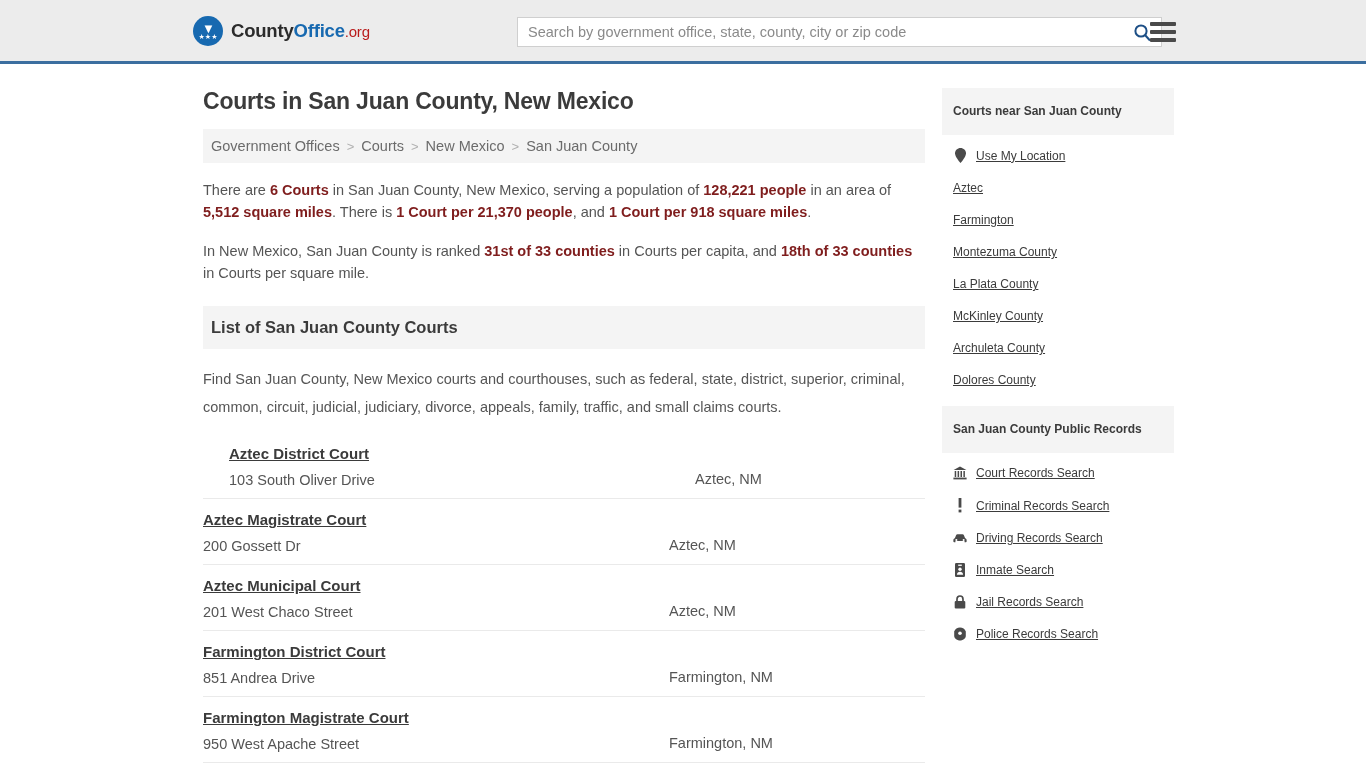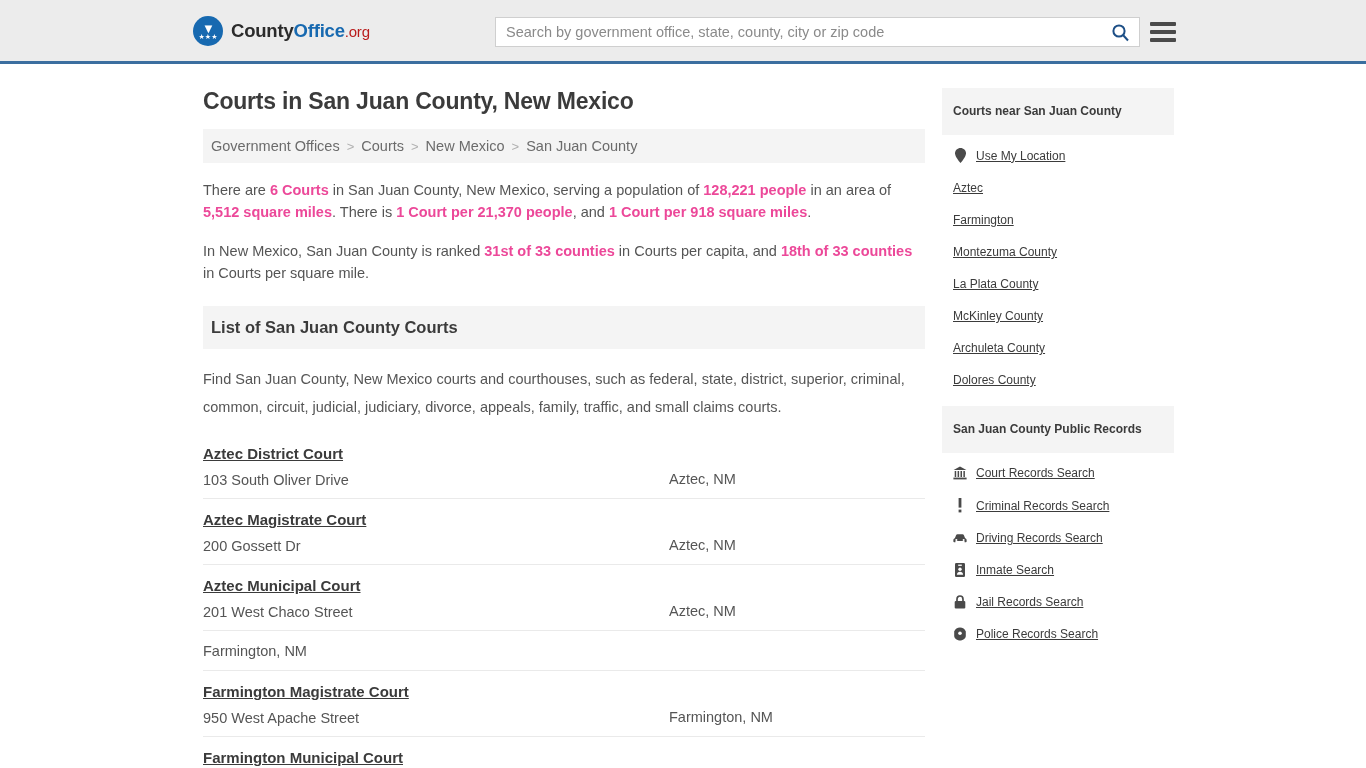--- a/index.html
+++ b/index.html
@@ -58,21 +58,21 @@
     color: #2b2b2b;
     white-space: nowrap;
     letter-spacing: -0.2px;
   }
   .brand-text .accent { color: #1769b0; font-weight: bold; }
   .brand-text .b1 { font-weight: bold; }
   .brand-text .tld { color: #b91c1c; font-size: 15px; }
 
   .search-wrap {
     position: absolute;
-    left: 495px;
+    left: 517px;
     top: 17px;
     width: 645px;
     height: 30px;
     display: flex;
     align-items: center;
     background: #ffffff;
     border: 1px solid #cfcfcf;
   }
   .search-input {
     flex: 1;
@@ -158,21 +158,21 @@
     font-size: 13px;
   }
 
   .stats {
     font-size: 14.5px;
     color: #555555;
     line-height: 22px;
     margin: 16px 0 0 0;
   }
   .stats + .stats { margin-top: 17px; }
-  .stats b { color: #ec4899; font-weight: bold; text-align: center; }
+  .stats b { color: #7f1d1d; font-weight: bold; text-align: center; }
 
   .section-head {
     background: #f4f4f4;
     padding: 12px 8px;
     font-size: 16.5px;
     font-weight: bold;
     color: #3b3b3b;
     margin-top: 22px;
   }
 
@@ -182,21 +182,21 @@
     line-height: 28px;
     margin: 16px 0 14px 0;
   }
 
   .court-row {
     border-top: 1px solid #eaeaea;
     padding: 12px 0 10px 0;
     display: flex;
     align-items: flex-start;
   }
-  .court-row:first-of-type { border-top: none; padding-top: 10px; }
+  .court-row:first-of-type { border-top: none; padding-top: 10px; margin-left: 26px; }
   .court-info { width: 466px; flex: none; }
   .court-name {
     display: inline-block;
     font-size: 15px;
     font-weight: bold;
     color: #3b3b3b;
     text-decoration: underline;
     cursor: pointer;
     margin-bottom: 10px;
   }
@@ -303,20 +303,21 @@
         </div>
         <div class="court-row">
           <div class="court-info"><a class="court-name" href="#">Aztec Magistrate Court</a><div class="court-addr">200 Gossett Dr</div></div>
           <div class="court-city">Aztec, NM</div>
         </div>
         <div class="court-row">
           <div class="court-info"><a class="court-name" href="#">Aztec Municipal Court</a><div class="court-addr">201 West Chaco Street</div></div>
           <div class="court-city">Aztec, NM</div>
         </div>
         <div class="court-row">
+          <div class="court-info"><a class="court-name" href="#">Farmington District Court</a><div class="court-addr">851 Andrea Drive</div></div>
           <div class="court-city">Farmington, NM</div>
         </div>
         <div class="court-row">
           <div class="court-info"><a class="court-name" href="#">Farmington Magistrate Court</a><div class="court-addr">950 West Apache Street</div></div>
           <div class="court-city">Farmington, NM</div>
         </div>
         <div class="court-row">
           <div class="court-info"><a class="court-name" href="#">Farmington Municipal Court</a></div>
         </div>
       </div>

